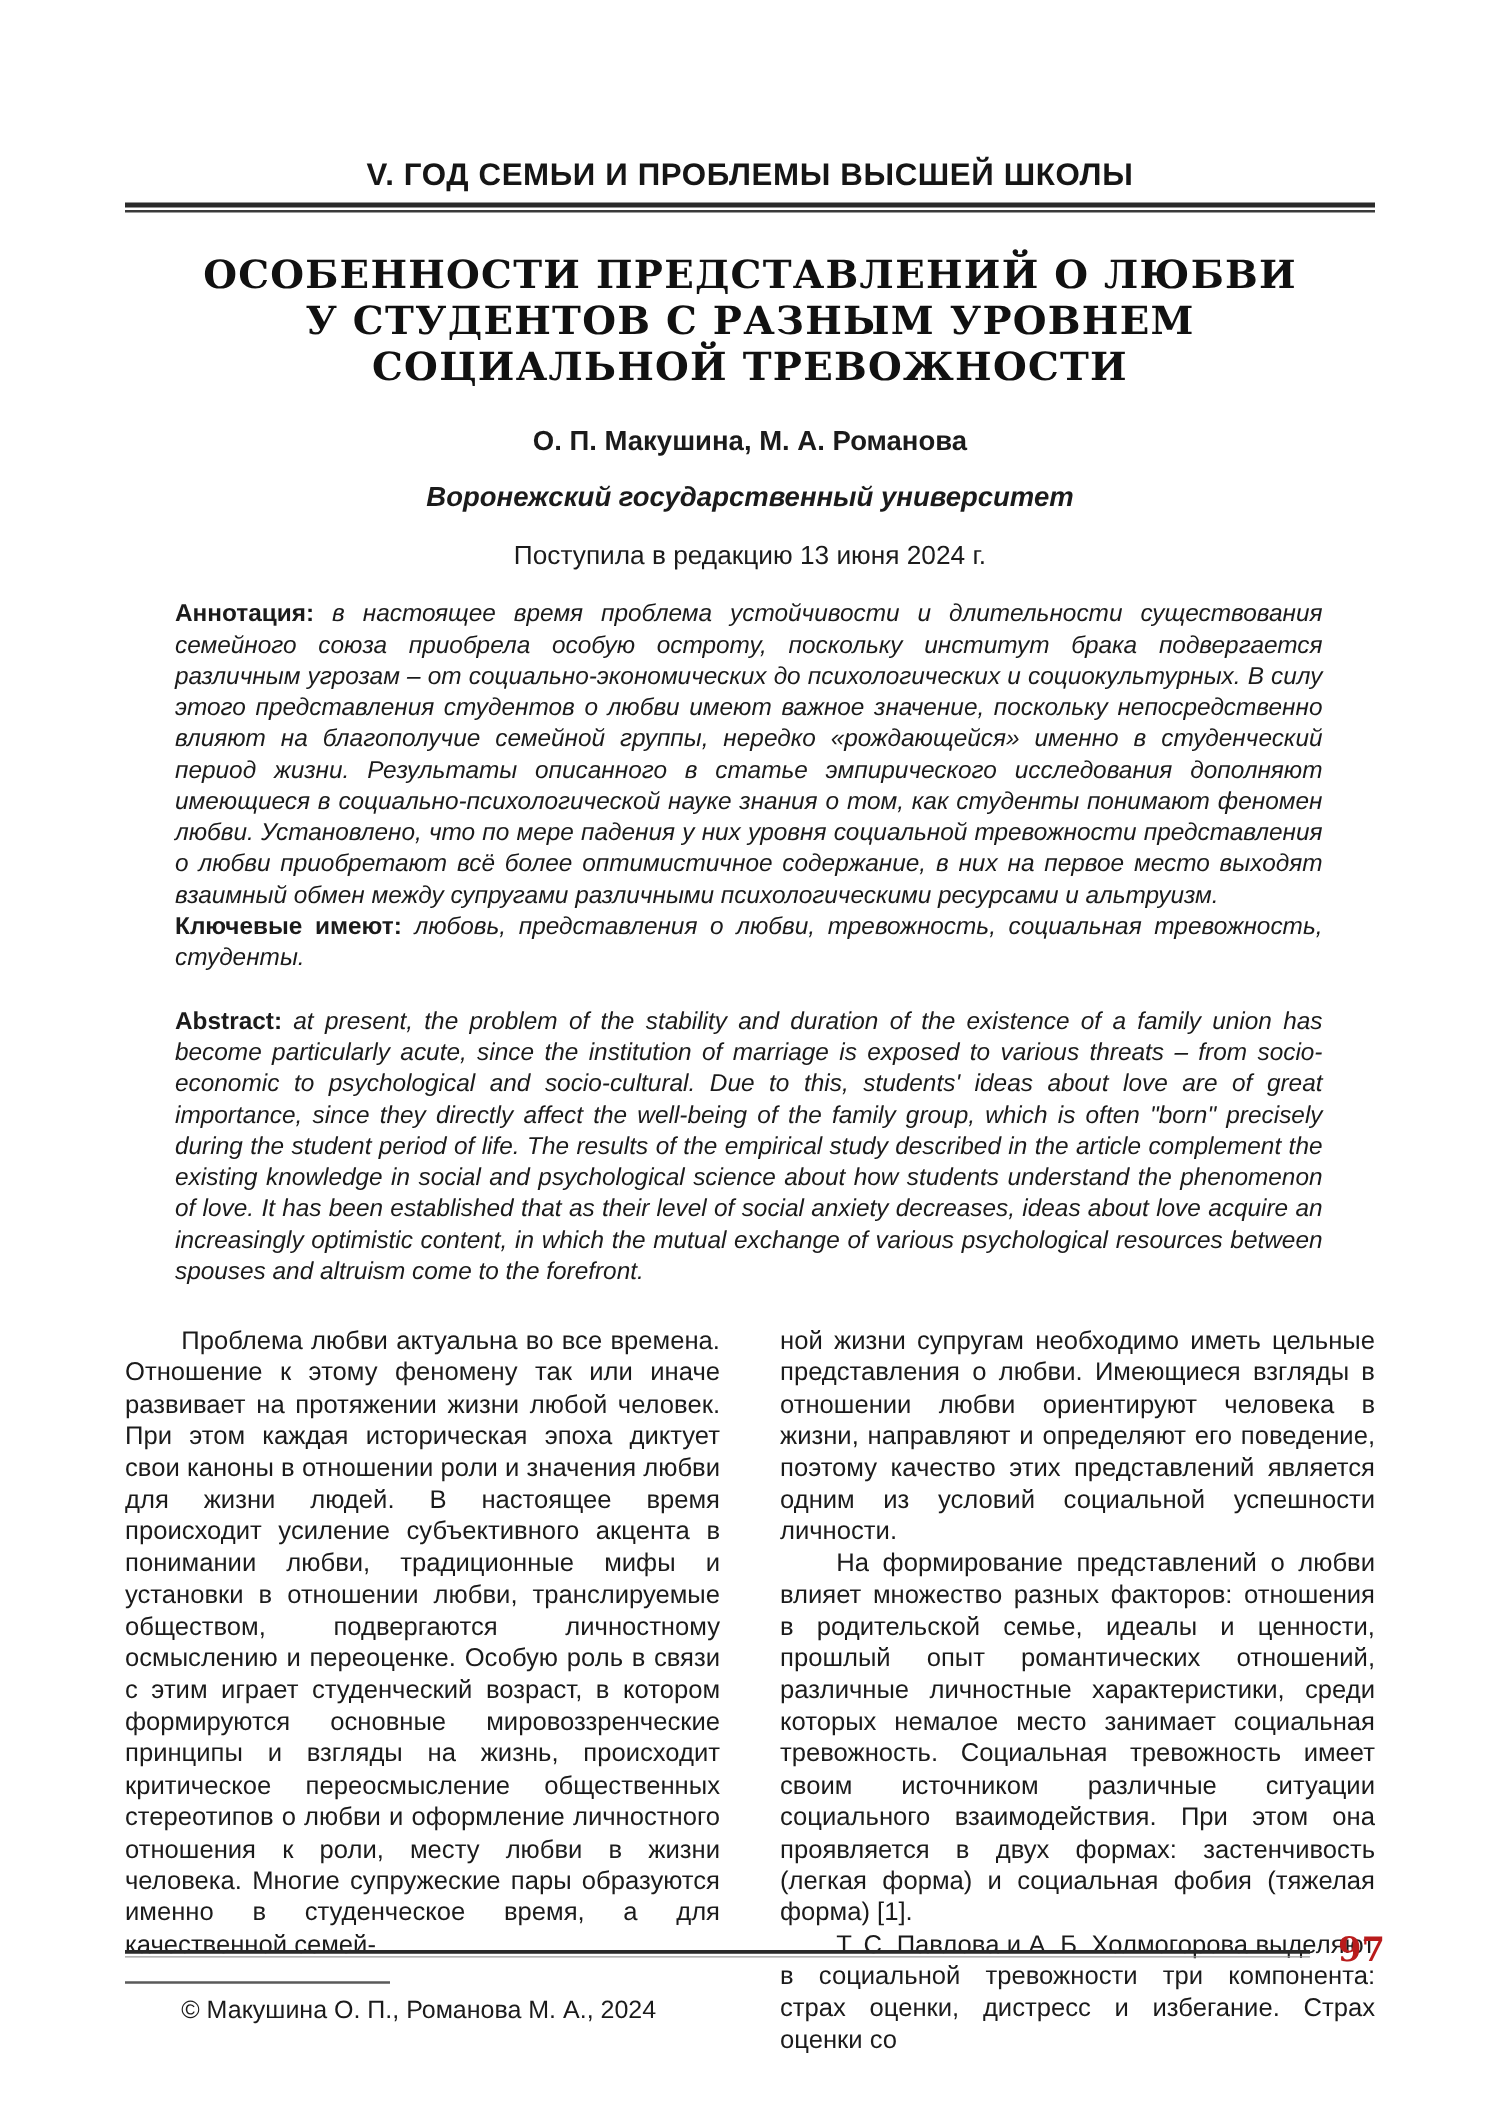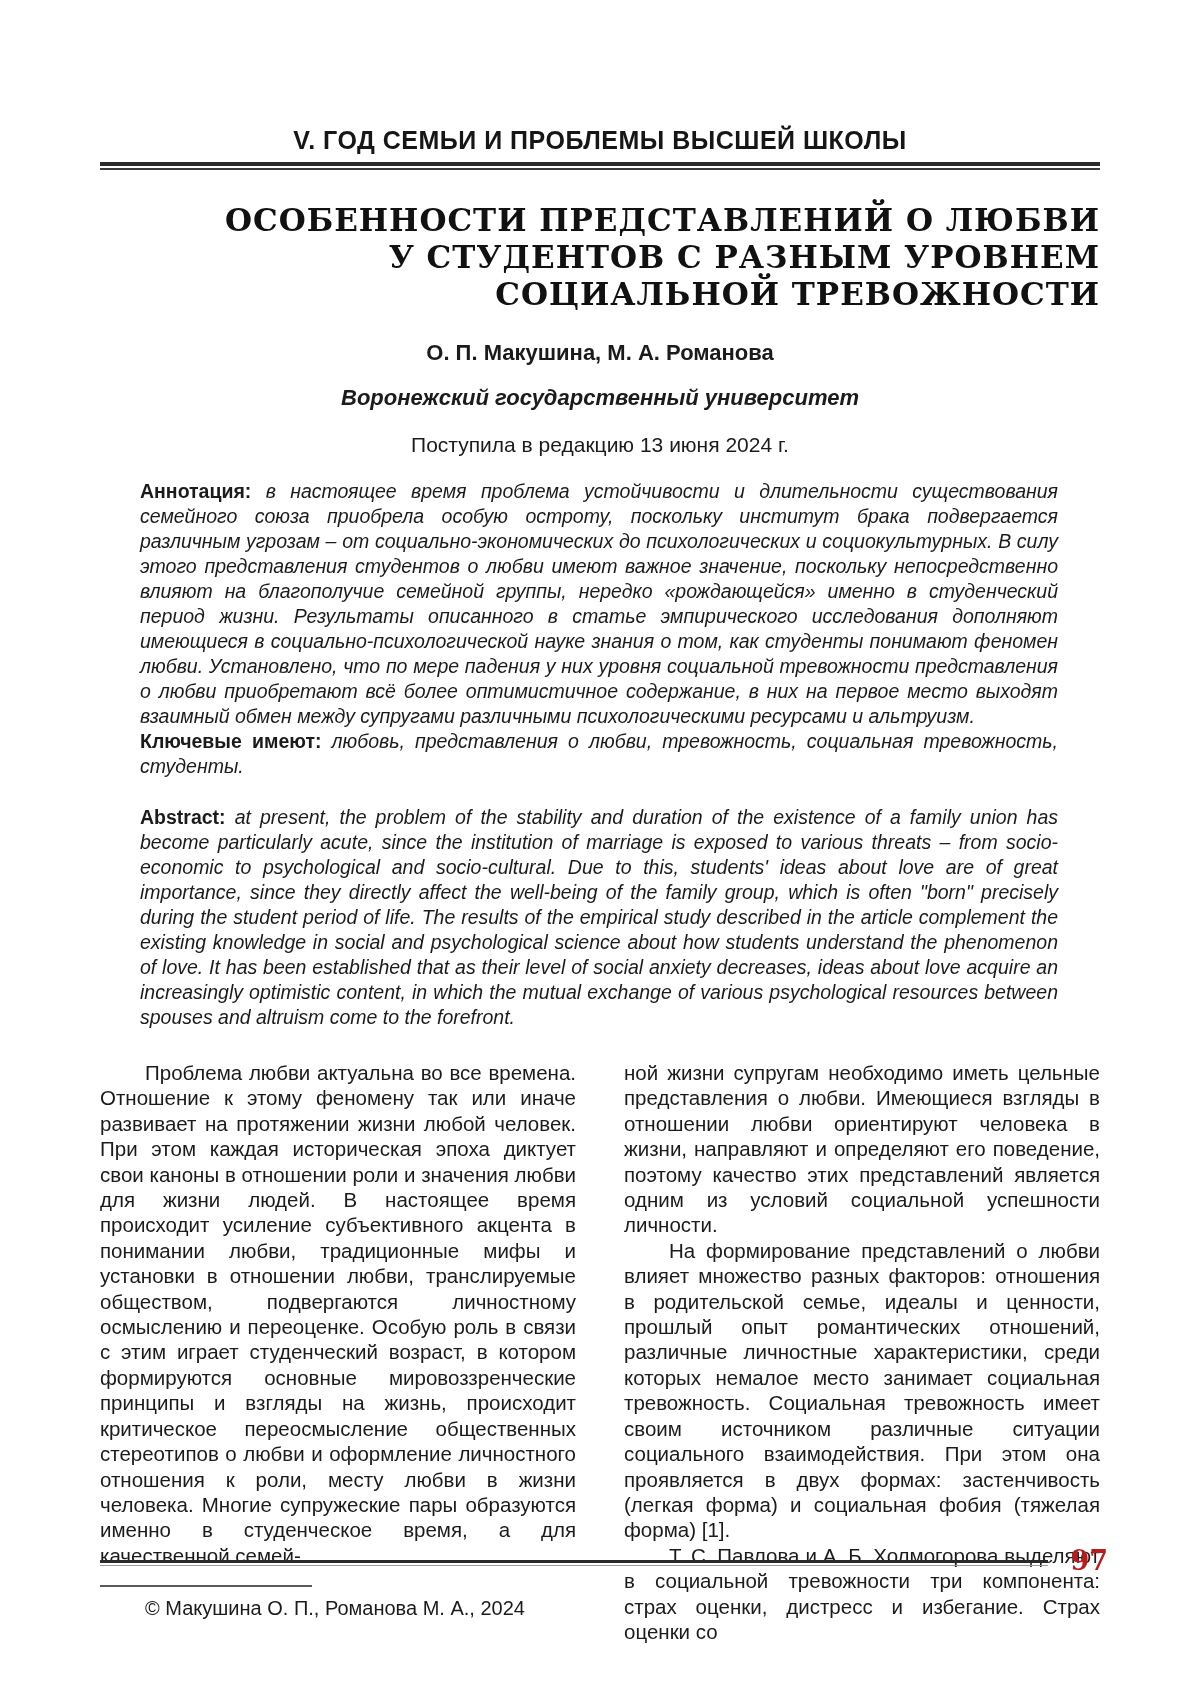--- a/index.html
+++ b/index.html
@@ -28,21 +28,21 @@
     border-bottom: 2px solid #3a3a3a;
   }
   .udc {
     margin-top: 9px;
     font-weight: bold;
     font-size: 21px;
   }
 
   .title {
     margin-top: 32px;
-    text-align: right;
+    text-align: center;
     font-family: "DejaVu Serif", serif;
     font-weight: bold;
     font-size: 31px;
     line-height: 37px;
     letter-spacing: 1px;
     color: #111;
   }
 
   .authors {
     margin-top: 27px;

